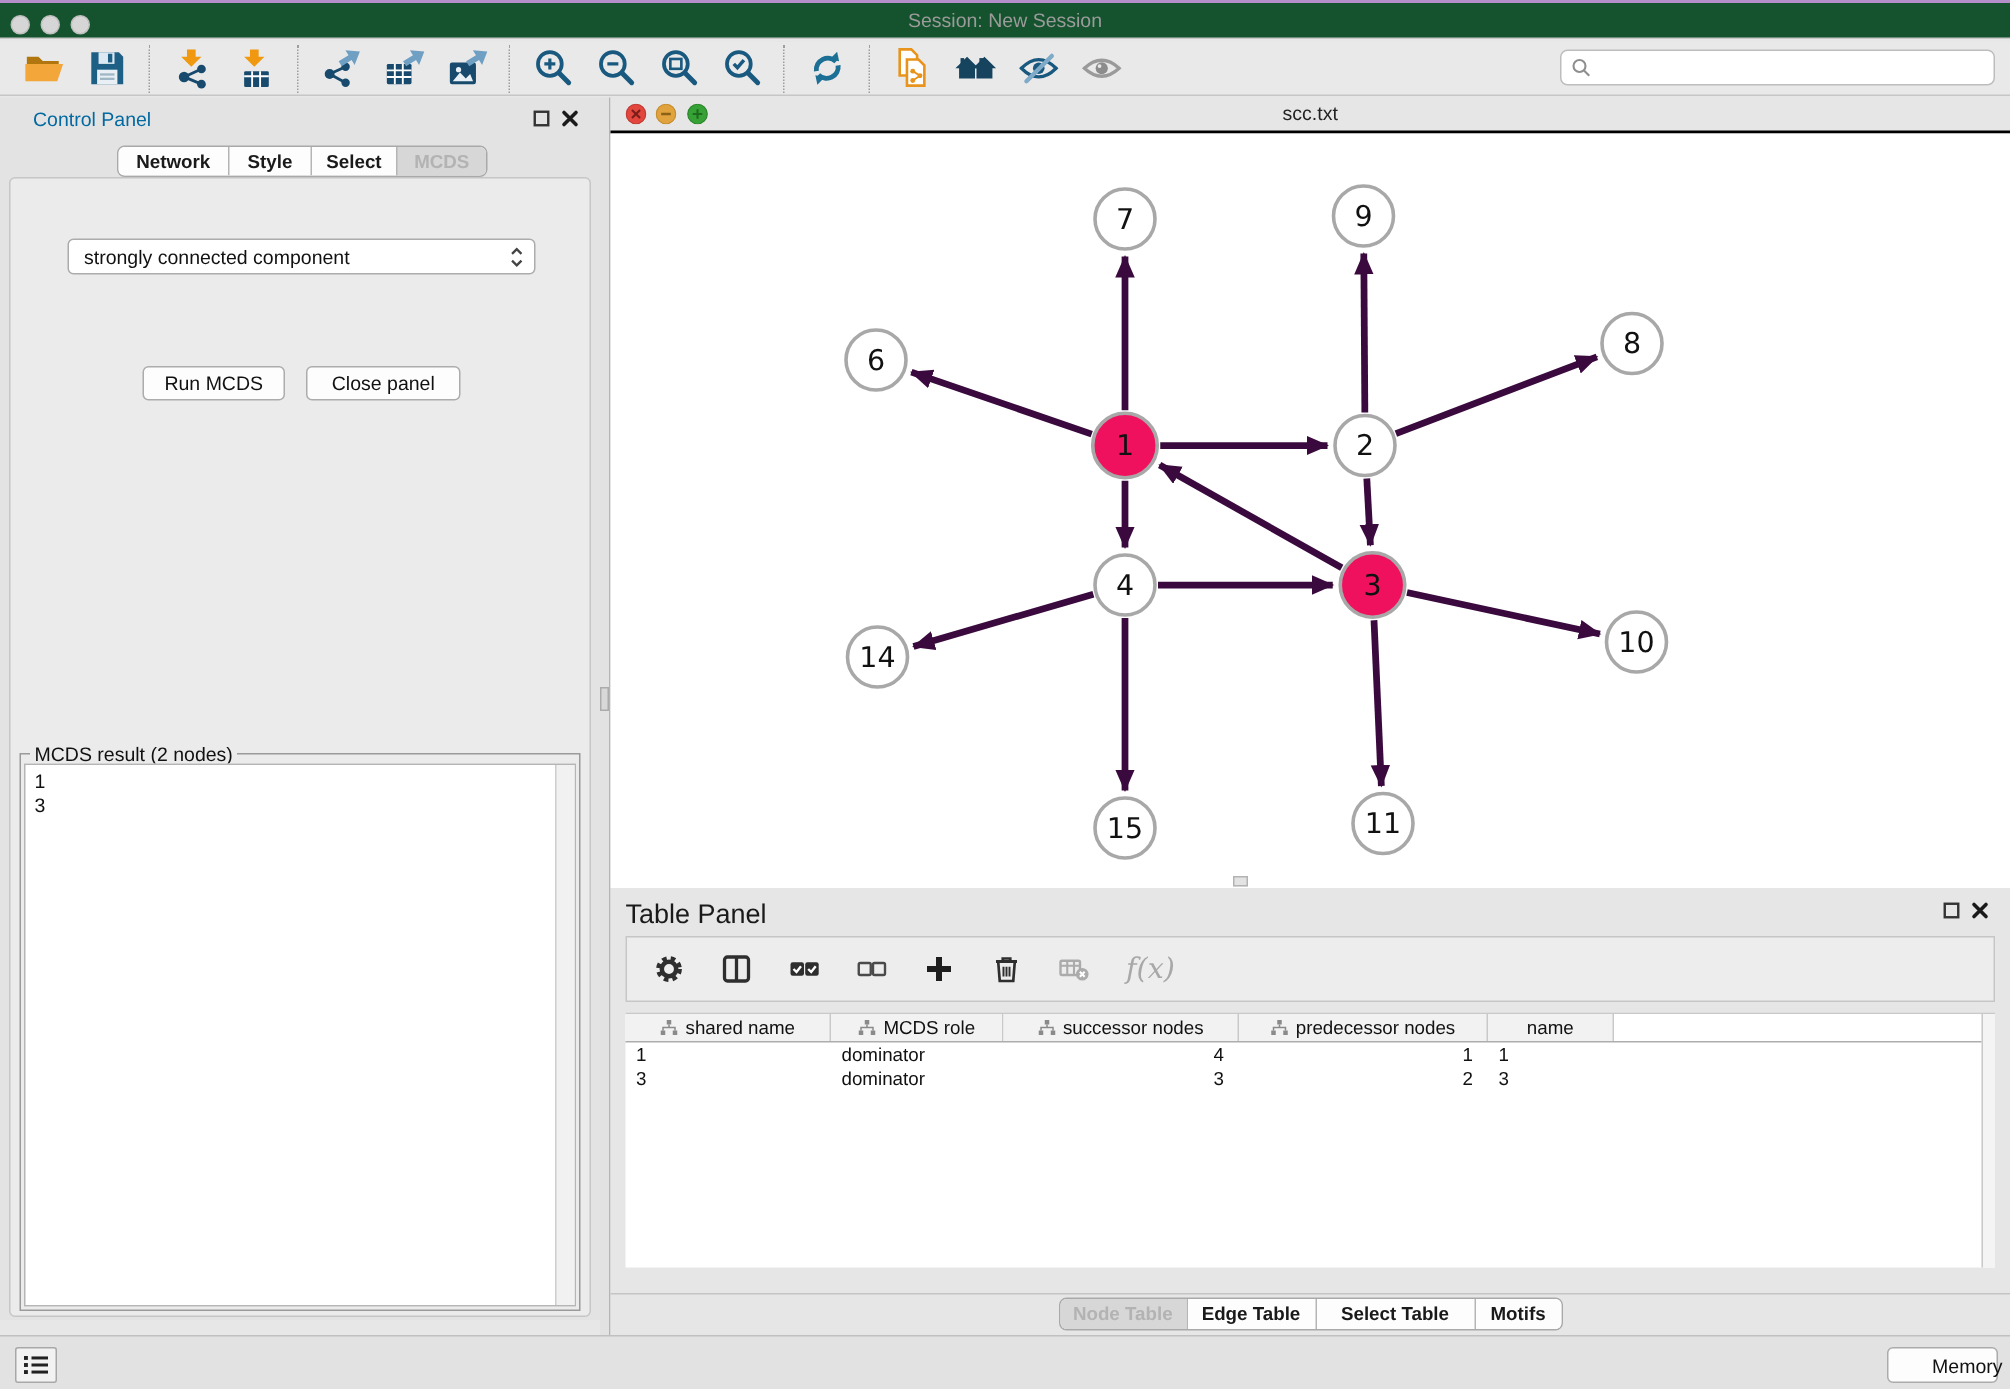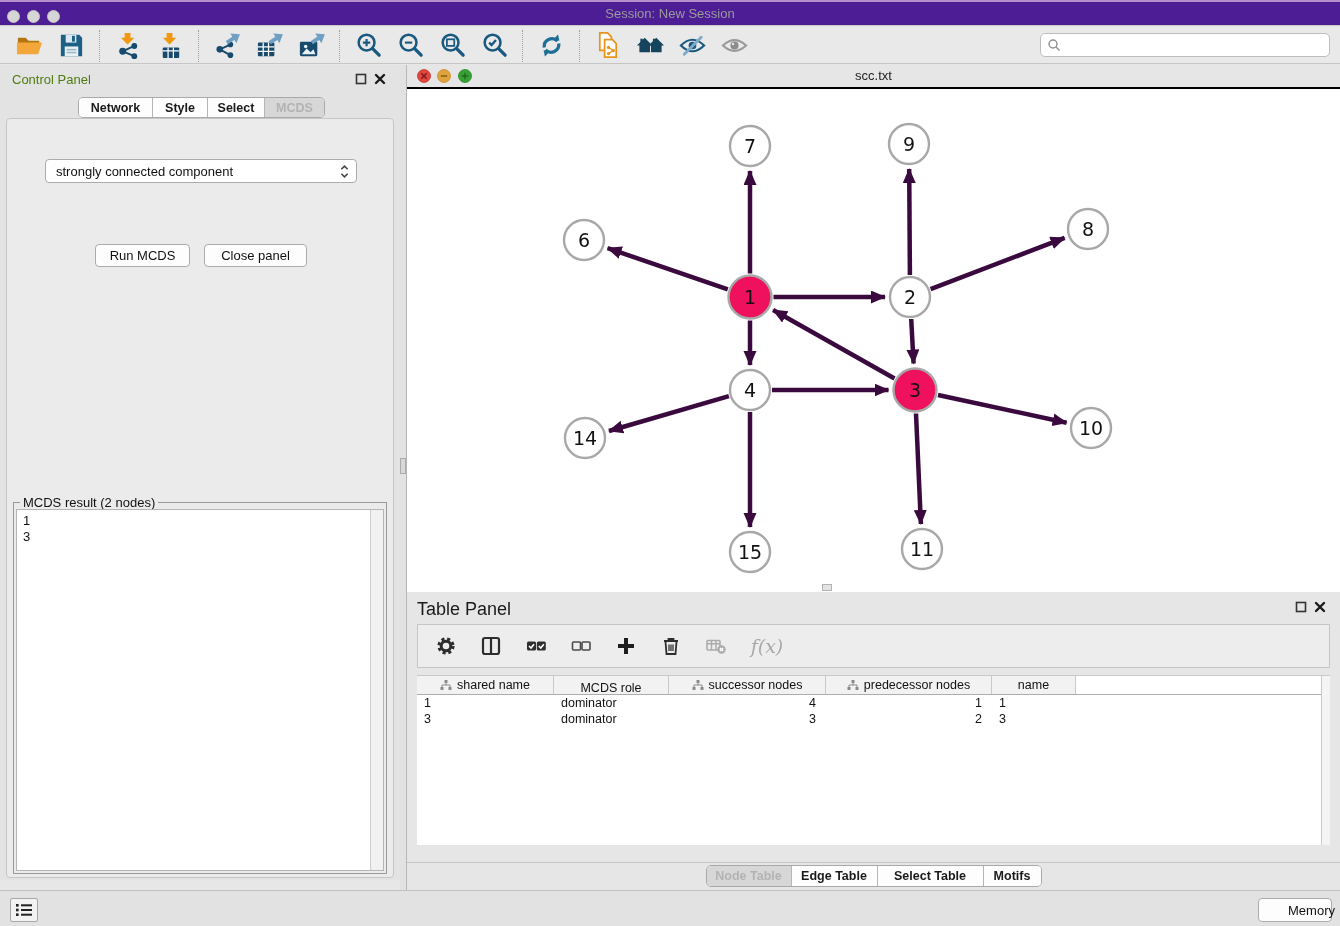--- a/index.html
+++ b/index.html
@@ -1,40 +1,40 @@
 <!DOCTYPE html>
 <html><head>
 <meta charset="utf-8">
 <style>
   * { margin:0; padding:0; box-sizing:border-box; }
   html,body { width:1340px; height:926px; overflow:hidden; }
   body { font-family:"Liberation Sans", sans-serif; background:#E7E7E7; position:relative; }
   .abs { position:absolute; }
 
   
-  #titlebar { left:0; top:0; width:1340px; height:26px; background:#4c1d95;
+  #titlebar { left:0; top:0; width:1340px; height:26px; background:#14532d;
               border-top:2px solid #B48FC9; border-bottom:1px solid #C9C9C9; }
   .mac-dot { position:absolute; top:8px; width:13px; height:13px; border-radius:50%;
              background:#D6D6D6; border:1px solid #C0C0C0; }
   #win-title { width:100%; text-align:center; line-height:24px; font-size:13px; color:#9B9B9B; }
 
   
   #toolbar { left:0; top:28px; width:1340px; height:36px; background:#E9E9E9;
              border-bottom:1px solid #C6C6C6; display:flex; align-items:center; padding-left:8px; }
   .tbtn { width:32px; height:32px; display:flex; align-items:center; justify-content:center; margin:0 5px; }
   .tbtn svg { width:29px; height:29px; }
   .tb-sep { height:32px; border-left:1px dotted #9E9E9E; margin:0 7px; }
   #search-wrap { position:absolute; right:10px; top:5px; width:290px; height:24px; background:#fff;
                  border:1px solid #BDBDBD; border-radius:5px; display:flex; align-items:center; padding:0 6px; }
   #search-wrap svg { width:14px; height:14px; }
   #search-input { border:none; outline:none; flex:1; font-size:13px; margin-left:4px; background:transparent; }
 
   
   #control-panel { left:0; top:65px; width:400px; height:815px; background:#E3E3E3; }
-  #cp-header { position:absolute; left:12px; top:7px; font-size:13px; color:#4d7c0f;text-align:center; }
+  #cp-header { position:absolute; left:22px; top:7px; font-size:13px; color:#0369a1;text-align:center; }
   .panel-winbtns { position:absolute; display:flex; gap:7px; align-items:center; }
   #cp-winbtns { right:14px; top:8px; }
   .panel-winbtns svg { width:12px; height:12px; }
   .tabgroup { position:absolute; display:flex; height:21px; border:1px solid #A9A9A9; border-radius:5px; overflow:hidden; background:#fff; }
   #cp-tabs { left:78px; top:32px; }
   .tab { height:100%; display:flex; align-items:center; justify-content:center; font-size:12.5px;
          font-weight:bold; color:#1A1A1A; background:#FDFDFD; border-left:1px solid #B5B5B5; padding:0 2px; }
   .tab:first-child { border-left:none; }
   .tab.selected { background:#D7D7D7; color:#B3B3B3; }
   #cp-inner { position:absolute; left:6px; top:53px; width:388px; height:760px;
@@ -472,21 +472,21 @@
     <div id="table-header">
         <div class="th" style="width: 137px;">
           <svg viewBox="0 0 12 12">
             <rect x="4.5" y="1" width="3" height="3" fill="#8A8A8A"></rect>
             <rect x="0.5" y="8" width="3" height="3" fill="#8A8A8A"></rect>
             <rect x="8.5" y="8" width="3" height="3" fill="#8A8A8A"></rect>
             <path d="M6 4v2M2 8V6h8v2" stroke="#8A8A8A" fill="none"></path>
           </svg>
           <span>shared name</span>
         </div>
-        <div class="th" style="width: 115px; flex-direction: column;">
+        <div class="th" style="width: 115px;">
           <svg viewBox="0 0 12 12">
             <rect x="4.5" y="1" width="3" height="3" fill="#8A8A8A"></rect>
             <rect x="0.5" y="8" width="3" height="3" fill="#8A8A8A"></rect>
             <rect x="8.5" y="8" width="3" height="3" fill="#8A8A8A"></rect>
             <path d="M6 4v2M2 8V6h8v2" stroke="#8A8A8A" fill="none"></path>
           </svg>
           <span>MCDS role</span>
         </div>
         <div class="th" style="width: 157px;">
           <svg viewBox="0 0 12 12">

